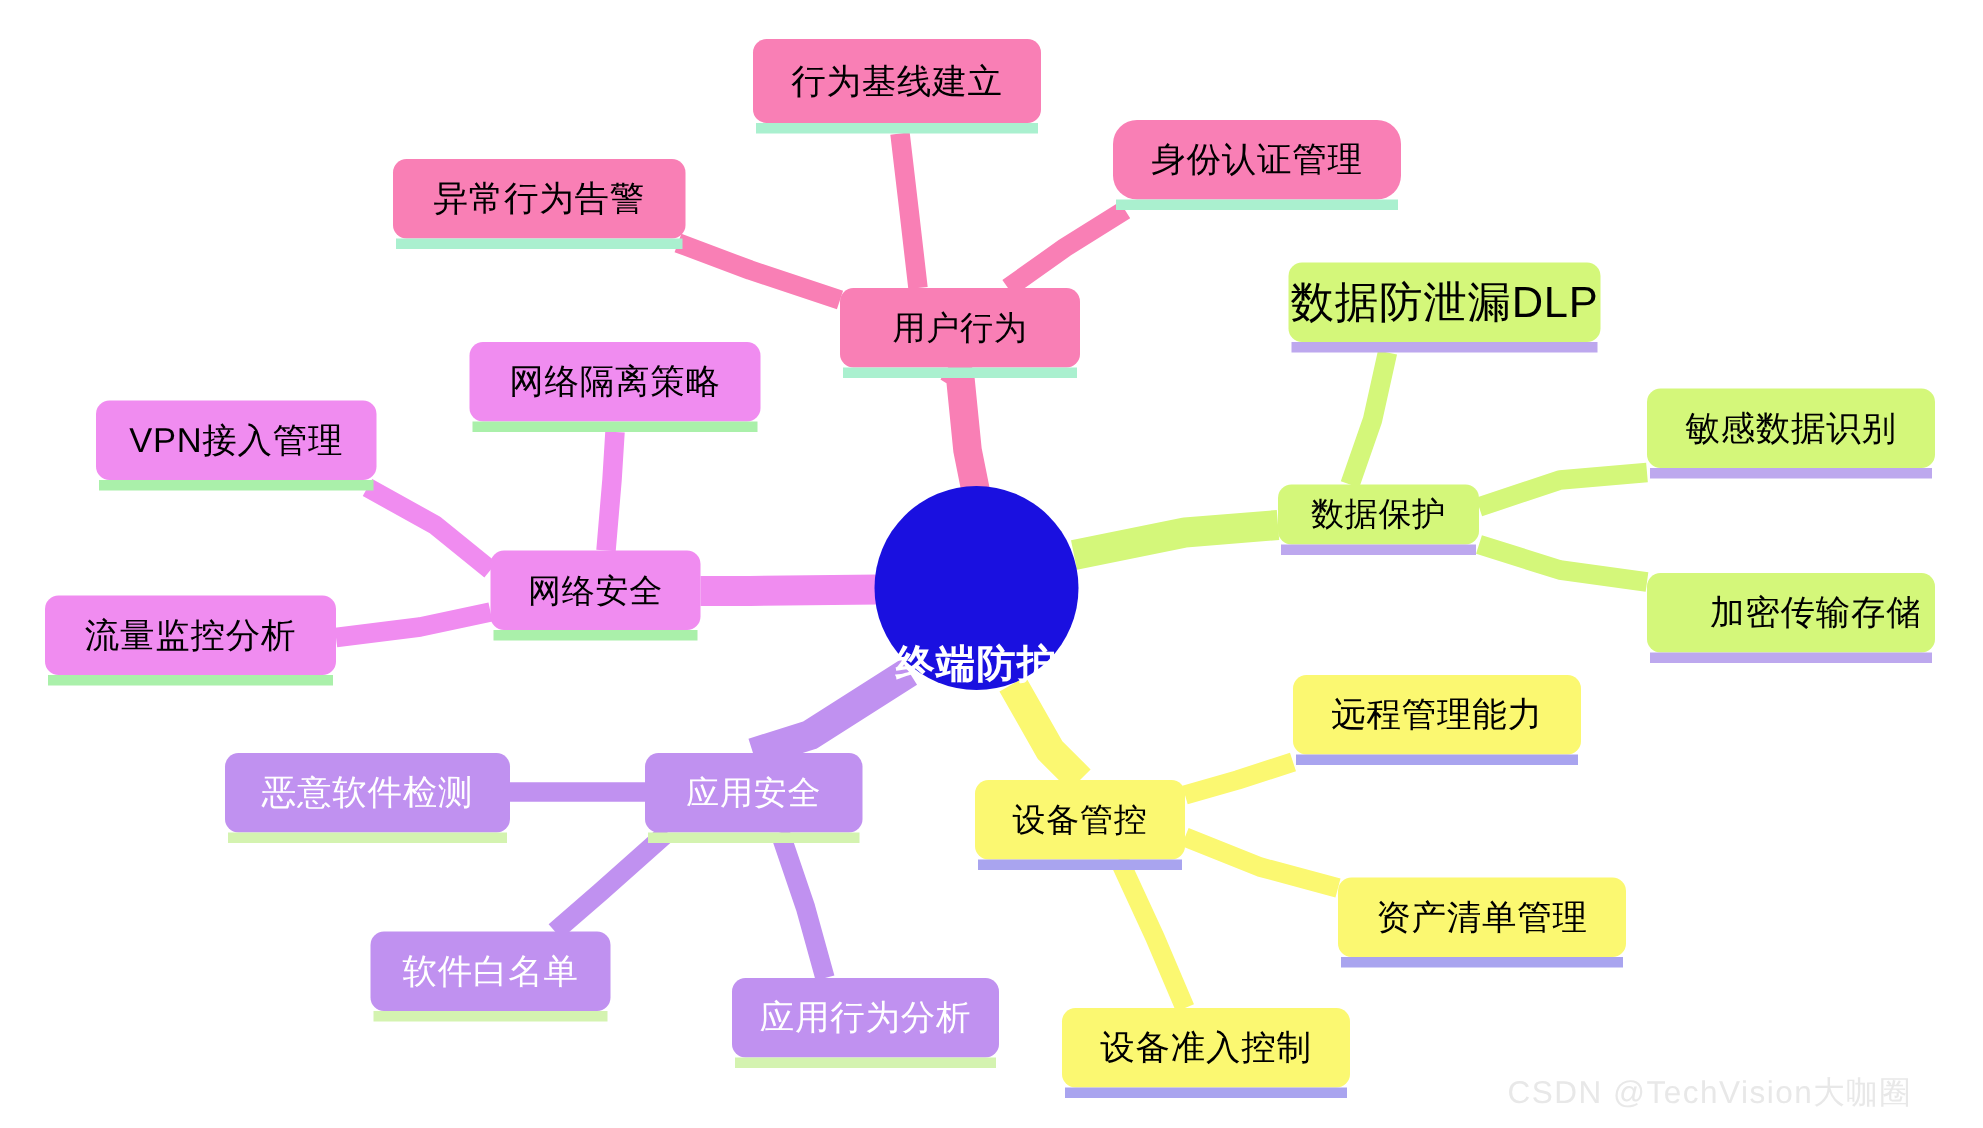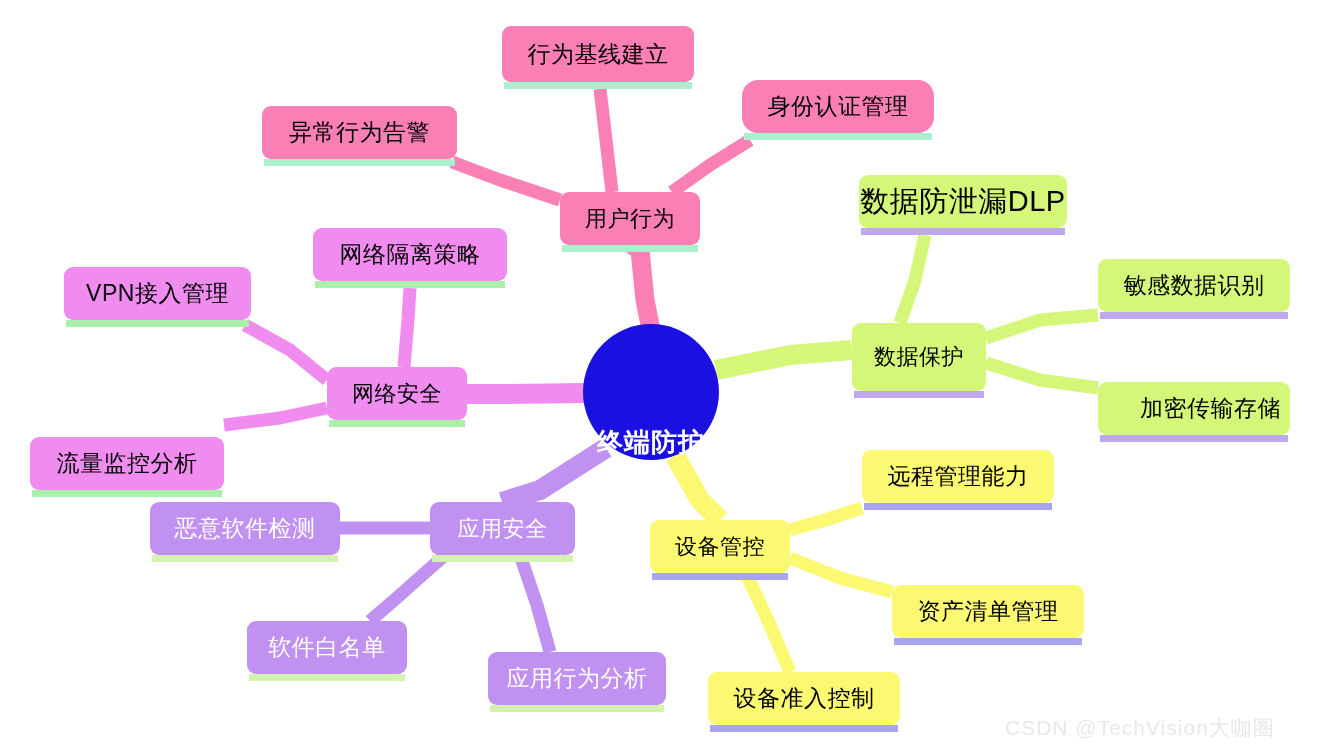--- a/index.html
+++ b/index.html
@@ -95,37 +95,37 @@
         <span class="label">行为基线建立</span>
       </div>
       <div class="node" style="left: 742px; top: 80px; width: 192px; height: 53px; background: rgb(249, 127, 181); color: rgb(0, 0, 0); font-size: 23px; border-radius: 16px;">
         <div class="shadow-bar" style="background: rgb(170, 240, 207);"></div>
         <span class="label">身份认证管理</span>
       </div>
       <div class="node" style="left: 262px; top: 106px; width: 195px; height: 53px; background: rgb(249, 127, 181); color: rgb(0, 0, 0); font-size: 23px;">
         <div class="shadow-bar" style="background: rgb(170, 240, 207);"></div>
         <span class="label">异常行为告警</span>
       </div>
-      <div class="node" style="left: 560px; top: 192px; width: 140px; height: 53px; background: rgb(249, 127, 181); color: rgb(0, 0, 0); font-size: 22px;">
+      <div class="node" style="left: 560px; top: 192px; width: 160px; height: 53px; background: rgb(249, 127, 181); color: rgb(0, 0, 0); font-size: 22px;">
         <div class="shadow-bar" style="background: rgb(170, 240, 207);"></div>
         <span class="label">用户行为</span>
       </div>
       <div class="node" style="left: 859px; top: 175px; width: 208px; height: 53px; background: rgb(212, 247, 122); color: rgb(0, 0, 0); font-size: 29px;">
         <div class="shadow-bar" style="background: rgb(189, 168, 238);"></div>
         <span class="label">数据防泄漏DLP</span>
       </div>
       <div class="node" style="left: 1098px; top: 259px; width: 192px; height: 53px; background: rgb(212, 247, 122); color: rgb(0, 0, 0); font-size: 23px;">
         <div class="shadow-bar" style="background: rgb(189, 168, 238);"></div>
         <span class="label">敏感数据识别</span>
       </div>
       <div class="node" style="left: 1098px; top: 382px; width: 192px; height: 53px; background: rgb(212, 247, 122); color: rgb(0, 0, 0); font-size: 23px; padding-left: 33px;">
         <div class="shadow-bar" style="background: rgb(189, 168, 238);"></div>
         <span class="label">加密传输存储</span>
       </div>
-      <div class="node" style="left: 852px; top: 323px; width: 134px; height: 68px; background: rgb(212, 247, 122); color: rgb(0, 0, 0); font-size: 22px;">
+      <div class="node" style="left: 852px; top: 323px; width: 134px; height: 40px; background: rgb(212, 247, 122); color: rgb(0, 0, 0); font-size: 22px;">
         <div class="shadow-bar" style="background: rgb(189, 168, 238);"></div>
         <span class="label">数据保护</span>
       </div>
       <div class="node" style="left: 862px; top: 450px; width: 192px; height: 53px; background: rgb(251, 248, 113); color: rgb(0, 0, 0); font-size: 23px;">
         <div class="shadow-bar" style="background: rgb(169, 164, 239);"></div>
         <span class="label">远程管理能力</span>
       </div>
       <div class="node" style="left: 892px; top: 585px; width: 192px; height: 53px; background: rgb(251, 248, 113); color: rgb(0, 0, 0); font-size: 23px;">
         <div class="shadow-bar" style="background: rgb(169, 164, 239);"></div>
         <span class="label">资产清单管理</span>
@@ -155,21 +155,21 @@
         <span class="label">应用安全</span>
       </div>
       <div class="node" style="left: 313px; top: 228px; width: 194px; height: 53px; background: rgb(240, 140, 240); color: rgb(0, 0, 0); font-size: 23px;">
         <div class="shadow-bar" style="background: rgb(170, 240, 170);"></div>
         <span class="label">网络隔离策略</span>
       </div>
       <div class="node" style="left: 64px; top: 267px; width: 187px; height: 53px; background: rgb(240, 140, 240); color: rgb(0, 0, 0); font-size: 23px;">
         <div class="shadow-bar" style="background: rgb(170, 240, 170);"></div>
         <span class="label">VPN接入管理</span>
       </div>
-      <div class="node" style="left: 30px; top: 397px; width: 194px; height: 53px; background: rgb(240, 140, 240); color: rgb(0, 0, 0); font-size: 23px; margin-top: 40px;">
+      <div class="node" style="left: 30px; top: 397px; width: 194px; height: 53px; background: rgb(240, 140, 240); color: rgb(0, 0, 0); font-size: 23px;">
         <div class="shadow-bar" style="background: rgb(170, 240, 170);"></div>
         <span class="label">流量监控分析</span>
       </div>
       <div class="node" style="left: 327px; top: 367px; width: 140px; height: 53px; background: rgb(240, 140, 240); color: rgb(0, 0, 0); font-size: 22px;">
         <div class="shadow-bar" style="background: rgb(170, 240, 170);"></div>
         <span class="label">网络安全</span>
       </div>
     </div>
 
   <div class="center-node" id="center-node" style="left: 583px; top: 324px; width: 136px; height: 136px; background: rgb(26, 16, 224); color: rgb(255, 255, 255);">

